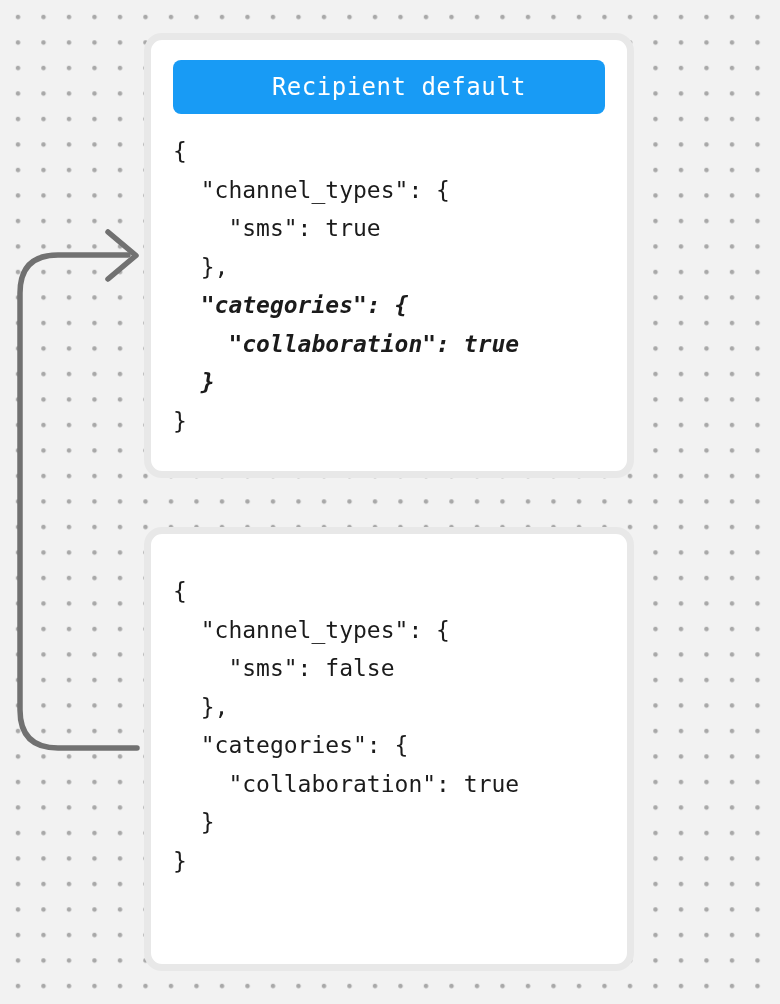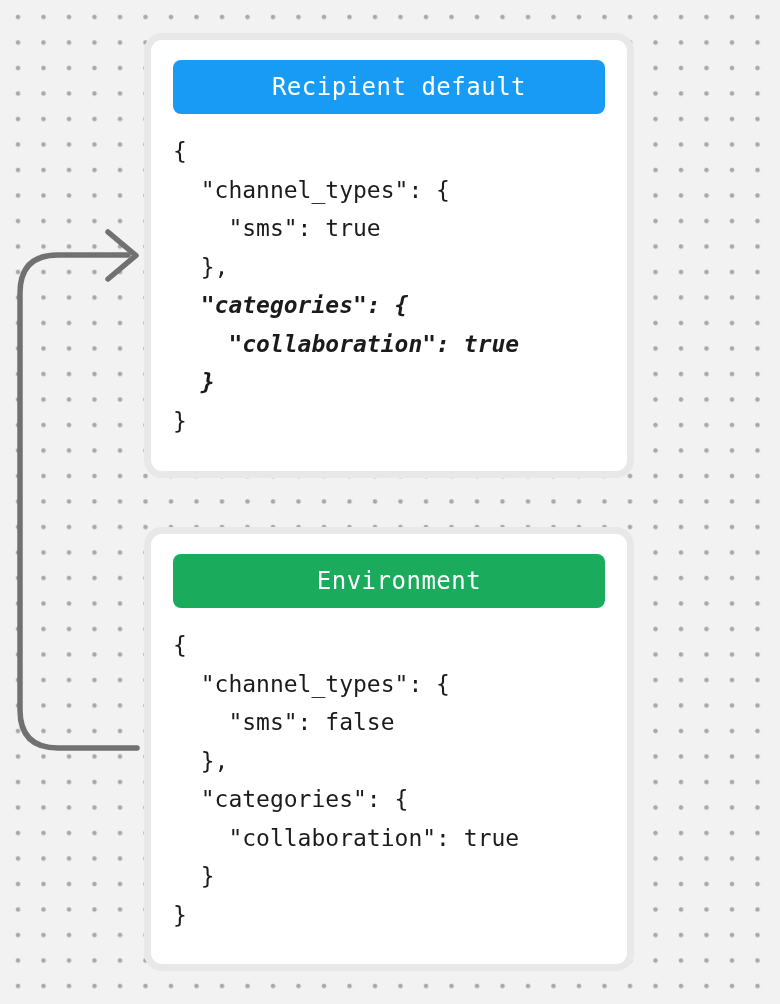--- a/index.html
+++ b/index.html
@@ -78,21 +78,20 @@
       <div class="code-line">    "sms": true</div>
       <div class="code-line">  },</div>
       <div class="code-line italic">  "categories": {</div>
       <div class="code-line italic">    "collaboration": true</div>
       <div class="code-line italic">  }</div>
       <div class="code-line">}</div>
     </div>
   </div>
 
   <div class="card card-bottom">
-    <div class="card-header" style="background-color: rgb(26, 171, 92);">Environment</div>
     <div class="code">
       <div class="code-line">{</div>
       <div class="code-line">  "channel_types": {</div>
       <div class="code-line">    "sms": false</div>
       <div class="code-line">  },</div>
       <div class="code-line">  "categories": {</div>
       <div class="code-line">    "collaboration": true</div>
       <div class="code-line">  }</div>
       <div class="code-line">}</div>
     </div>

